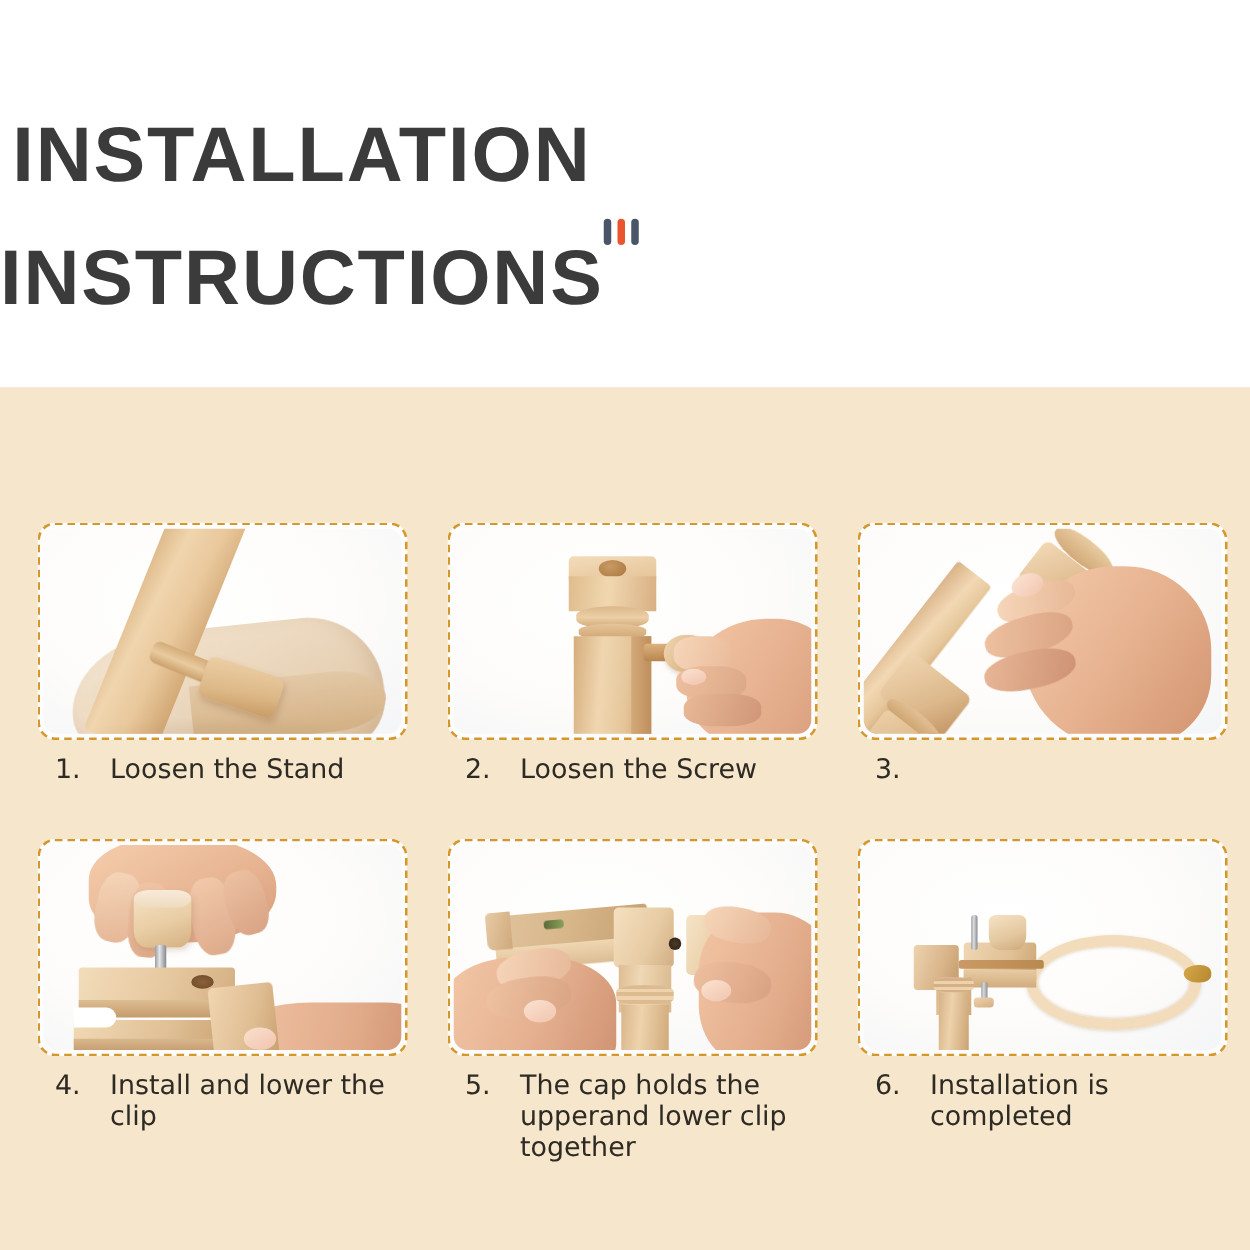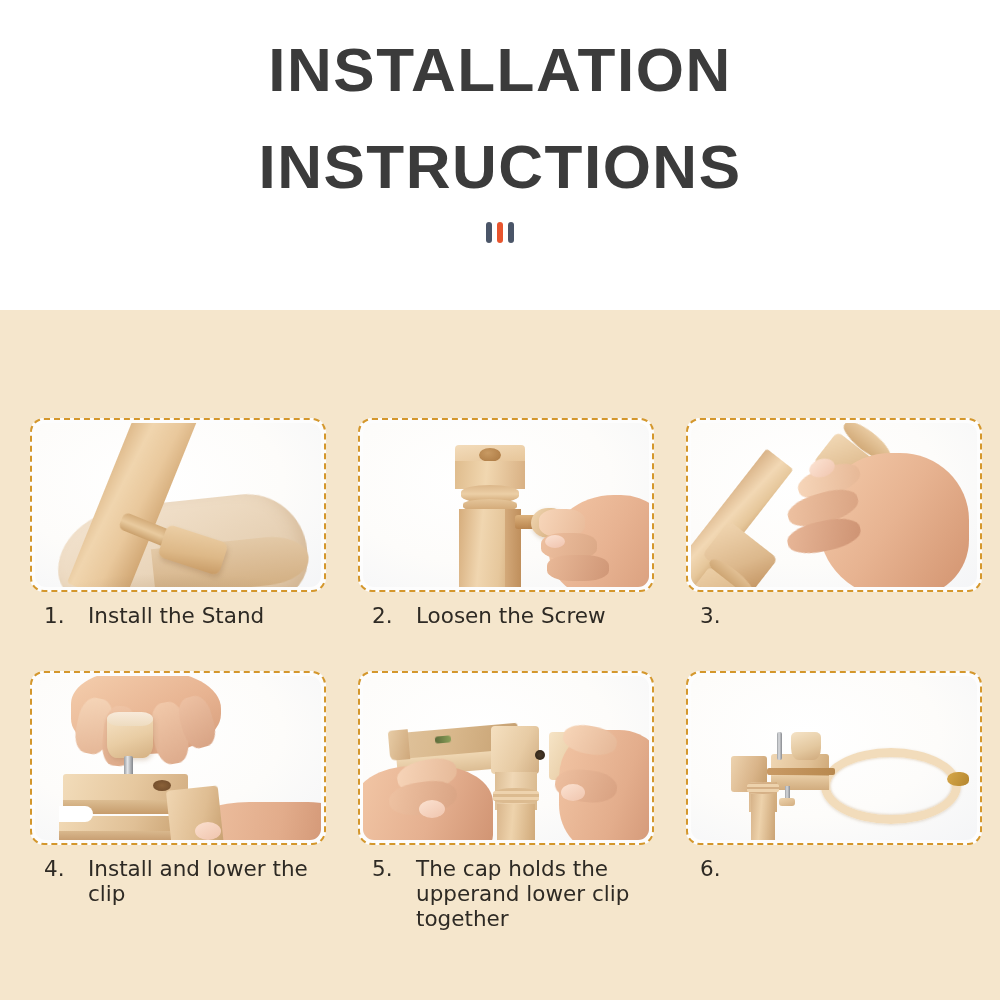--- a/index.html
+++ b/index.html
@@ -6,21 +6,21 @@
   html, body { width:1000px; height:1000px; }
   body {
     font-family: "DejaVu Sans", "Liberation Sans", sans-serif;
     background:#f5e6cc;
     overflow:hidden;
   }
 
   
   .header{
     width:1000px; height:310px; background:#ffffff;
-    display:flex; flex-direction:column; align-items:center;
+    display:flex; flex-direction:row; align-items:center;
     padding-top:38px;
   }
   .title{
     font-size:62px; line-height:1.04; font-weight:700;
     letter-spacing:1.5px; color:#3b3b3b; text-align:center;
     font-family:"Liberation Sans","DejaVu Sans",sans-serif;
   }
   .title .l2{ display:block;margin-top:33px; }
   .subtitle{
     margin-top:25px; font-size:23px; letter-spacing:1.2px;
@@ -443,21 +443,21 @@
           <div class="w base soft"></div>
           <div class="w base-edge soft"></div>
           <div class="w post soft"></div>
           <div class="w ring soft"></div>
           <div class="w peg soft"></div>
           <div class="w shadow"></div>
         </div>
       </div>
       <div class="caption">
         <span class="num">1.</span>
-        <span class="txt">Install the Stand</span>
+        <span class="txt">Loosen the Stand</span>
       </div>
     </div>
 
     <div class="cell">
       <div class="card">
         <div class="photo" id="i2">
           <div class="w capTop soft"></div>
           <div class="w capHole soft"></div>
           <div class="w capBody soft"></div>
           <div class="w neck1 soft"></div>
@@ -570,17 +570,18 @@
           <div class="w knob6 soft"></div>
           <div class="w vpost soft"></div>
           <div class="w vrings soft"></div>
           <div class="w vlow soft"></div>
           <div class="w smPin soft"></div>
           <div class="w smKnob soft"></div>
         </div>
       </div>
       <div class="caption">
         <span class="num">6.</span>
+        <span class="txt">Installation is completed</span>
       </div>
     </div>
 
   </div>
 </div>
 
 </body></html>

